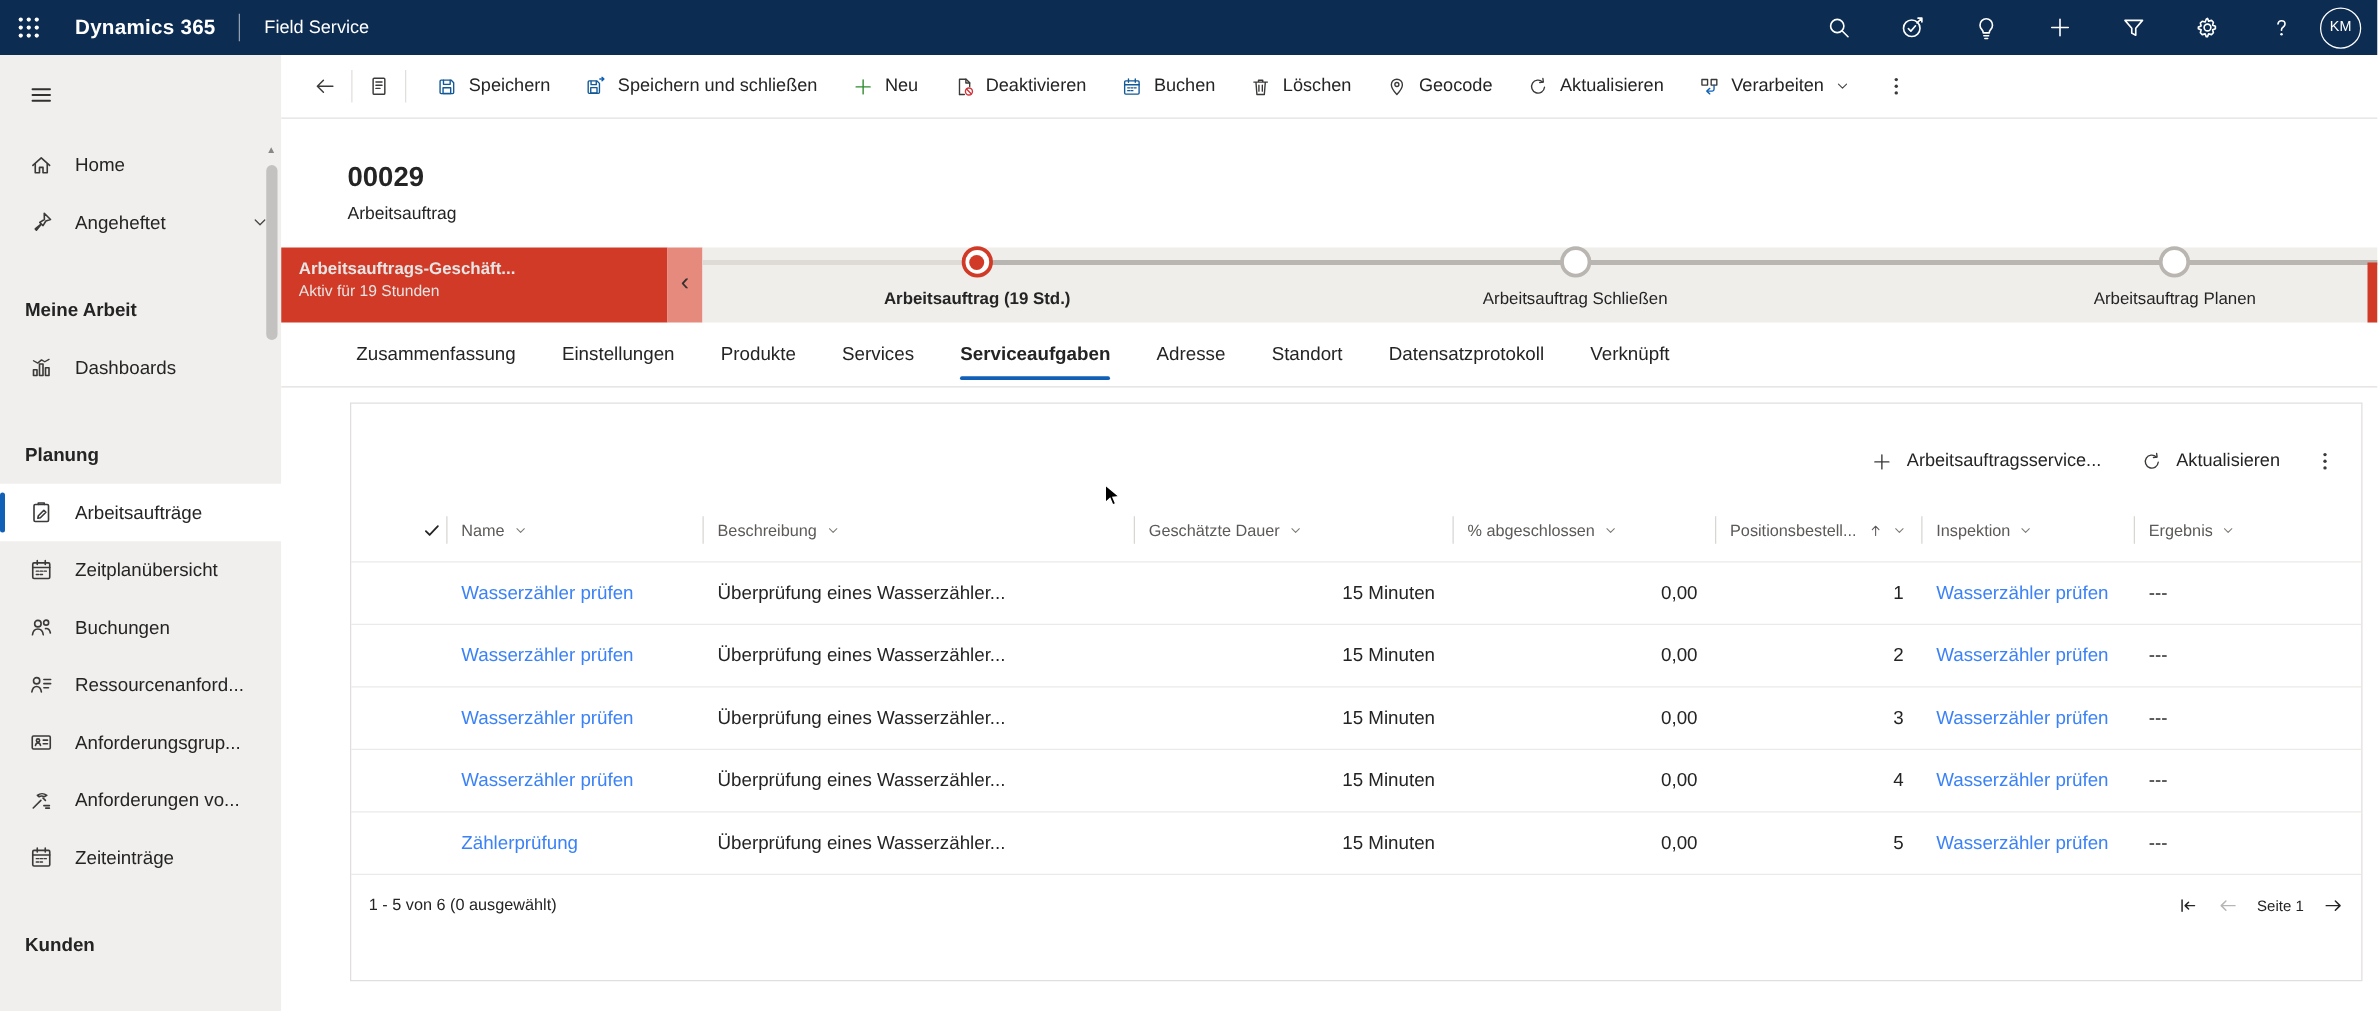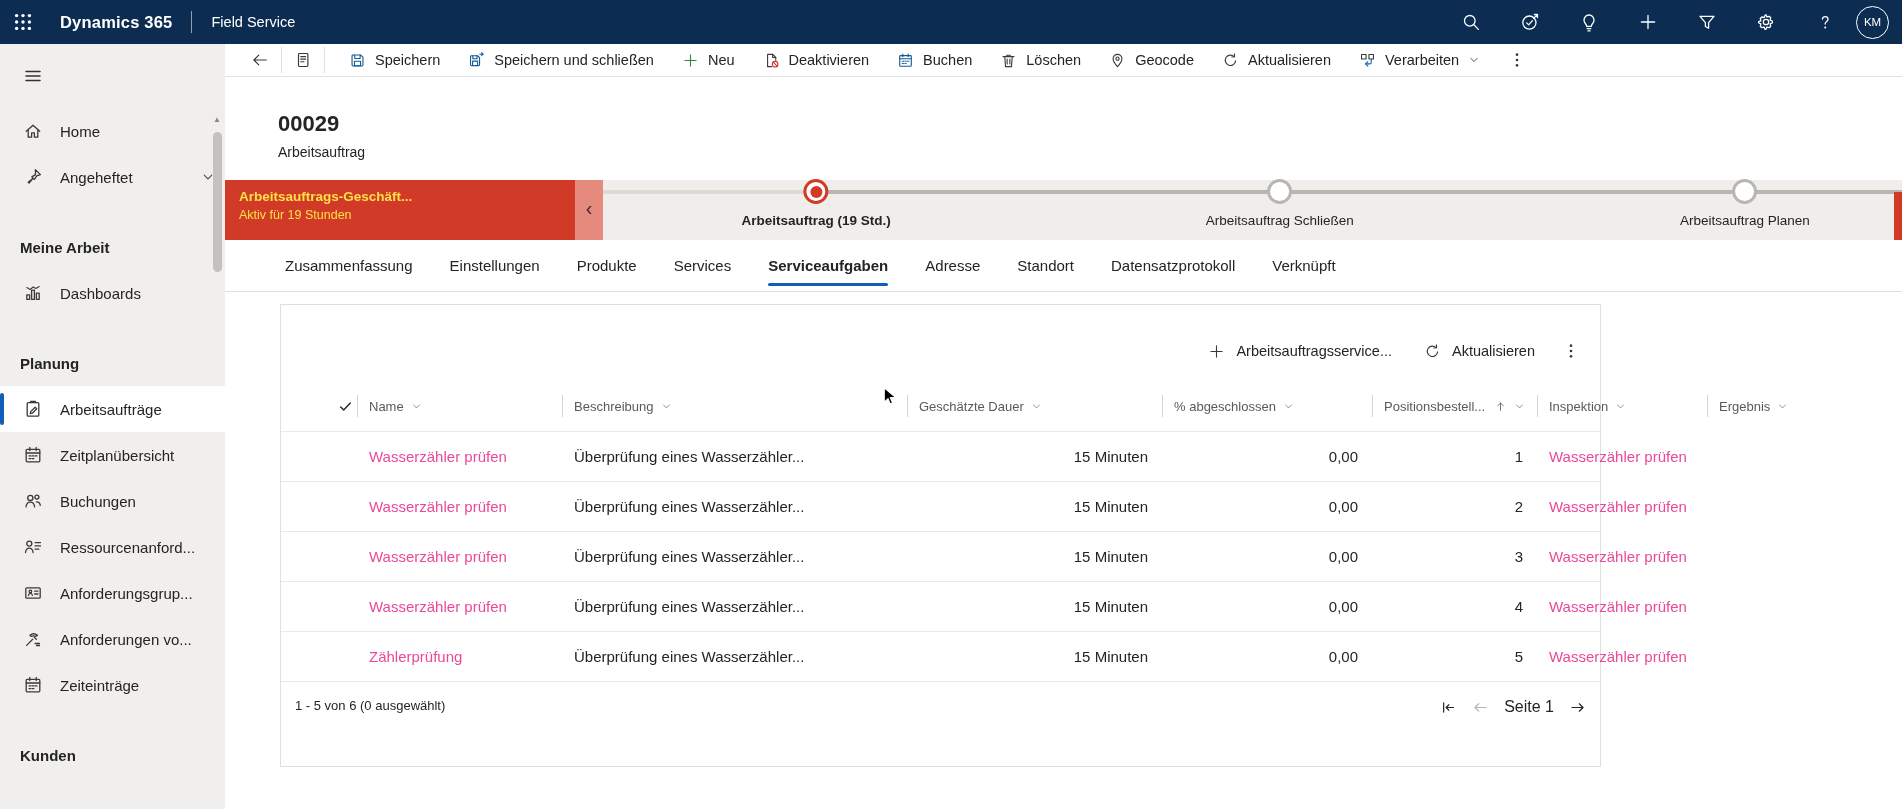--- a/index.html
+++ b/index.html
@@ -32,40 +32,40 @@
   .nav-item.t-header { font-weight:700; margin-top:24px; padding-left:20px; cursor:default; }
   .nav-item.selected { background:#fff; }
   .nav-item.selected::before { content:''; position:absolute; left:0; top:7px; bottom:7px; width:4px; background:#1160b7; border-radius:2px; }
   .sb-up { position:absolute; top:72px; right:4px; font-size:8px; color:#8a8886; line-height:1; cursor:pointer; }
   .sb-up::after { content:'▲'; }
   .sb-thumb { position:absolute; top:88px; right:3px; width:9px; height:140px; background:#c4c2c0; border-radius:5px; cursor:grab; }
 
   
   .content { flex:1; position:relative; background:#fff; min-width:0; }
 
-  .cmdbar { height:33px; border-bottom:1px solid #e3e1df; display:flex; align-items:center; padding-left:20px; }
+  .cmdbar { height:51px; border-bottom:1px solid #e3e1df; display:flex; align-items:center; padding-left:20px; }
   .cmd-icon-btn { width:30px; height:30px; display:flex; align-items:center; justify-content:center; color:#3b3a39; background:none; border:0; }
   .cmd-icon-btn .ib { width:18px; height:18px; }
   .v-div { width:1px; height:26px; background:#e1dfdd; margin:0 6px; }
   .cmd-items { display:flex; align-items:center; margin-left:4px; }
   .cmd-item { display:flex; align-items:center; gap:9px; padding:0 14px; height:36px; background:none; border:0; font-size:14.5px; color:#242424; white-space:nowrap; }
   .ci { width:17px; height:17px; color:#3b3a39; flex:none; }
   .ic-blue .ci { color:#135995; }
   .ic-green .ci { color:#2e8b2e; }
   .chev { display:none; width:12px; height:12px; color:#484644; }
   .has-chevron .chev { display:block; }
   .overflow { margin-left:8px; }
 
   .rec { padding:34px 0 0 53px; }
   .rec-id { font-size:22px; font-weight:600; }
   .rec-type { font-size:14px; margin-top:7px; }
 
   
   .bpf { display:flex; height:60px; margin-top:20px; }
-  .bpf-stagebox { width:350px; background:#d13a26; color:#fde047; padding:9px 14px 0 14px; flex:none; cursor:pointer; }
+  .bpf-stagebox { width:309px; background:#d13a26; color:#e5e5e5; padding:9px 14px 0 14px; flex:none; cursor:pointer; }
   .bsb-t { font-size:13.5px; font-weight:700; white-space:nowrap; overflow:hidden; }
   .bsb-s { font-size:12.5px; margin-top:4px; white-space:nowrap; }
   .bpf-collapse { width:28px; flex:none; background:#e58a7d; border:0; color:#33302e; font-size:20px; line-height:1; padding-bottom:4px; }
   .bpf-collapse::after { content:'‹'; }
   .bpf-strip { flex:1; background:#f0eeeb; position:relative; }
   .line-light { position:absolute; top:10px; left:0; right:0; height:4px; background:#dedbd7; }
   .line-dark { position:absolute; top:10px; left:16.4%; right:0; height:4px; background:#b9b5b1; }
   .stages { position:absolute; inset:0;border-radius:30px; }
   .stage { position:absolute; top:-1px; transform:translateX(-50%); display:flex; flex-direction:column; align-items:center; background:none; border:0; }
   .stages div.stage:nth-of-type(1){ left:16.4%; }
@@ -78,21 +78,21 @@
   .st-active .slabel { font-weight:700; }
   .bpf-flag { position:absolute; right:0; top:12px; bottom:0; width:8px; background:#d13a26; }
 
   
   .tabs { height:52px; border-bottom:1px solid #e1dfdd; display:flex; align-items:stretch; padding-left:60px; gap:37px; }
   .tab { background:none; border:0; font-size:15px; color:#242424; position:relative; padding:0; white-space:nowrap; }
   .tab.active span { font-weight:700; }
   .tab.active::after { content:''; position:absolute; left:0; right:0; bottom:5px; height:3px; background:#1160b7; border-radius:2px; }
 
   
-  .card { margin:12px 0 0 55px; width:1321px; border:1px solid #e1dfdd; background:#fff; }
+  .card { margin:12px 0 0 55px; width:1610px; border:1px solid #e1dfdd; background:#fff; }
   .gtb { height:76px; display:flex; justify-content:flex-end; align-items:flex-end; padding:0 10px 10px 0; gap:2px; }
   .gtb-item { display:flex; align-items:center; gap:11px; height:40px; padding:0 15px; font-size:14.5px; color:#242424; background:none; border:0; white-space:nowrap; }
   .gi { width:17px; height:17px; color:#3b3a39; flex:none; }
   .gtb-more { width:38px; height:40px; color:#3b3a39; background:none; border:0; padding:0 10px; }
 
   .grid-cols { display:grid; grid-template-columns:52px 24px 205px 345px 255px 210px 165px 170px 1fr; align-items:center; }
   .ghead { height:50px; font-size:13px; color:#5c5a58; }
   .hc { position:relative; height:100%; display:flex; align-items:center; padding-left:12px; gap:7px; cursor:pointer; }
   .hc::before { content:''; position:absolute; left:0; top:14px; bottom:14px; width:1px; background:#d8d6d3; }
   .hc.plain { cursor:default; }
@@ -100,27 +100,27 @@
   .hc.c1 { justify-content:center; padding-left:0; }
   .ht { white-space:nowrap; overflow:hidden; text-overflow:ellipsis; }
   .hchev { width:11px; height:11px; color:#7a7875; flex:none; }
   .sort { display:none; width:13px; height:13px; color:#5c5a58; flex:none; margin-left:2px; }
   .sorted .sort { display:block; }
   .selall { width:15px; height:15px; color:#242424; }
 
   .grow { height:50px; border-top:1px solid #eceae8; font-size:15px; cursor:pointer; }
   .rc { padding-left:12px; white-space:nowrap; overflow:hidden; text-overflow:ellipsis; }
   .rc.num { text-align:right; padding-right:14px; padding-left:0; }
-  .rc.link span { color:#ec4899; }
+  .rc.link span { color:#3b82f6; }
 
   .gfoot { border-top:1px solid #eceae8; height:85px; display:flex; justify-content:space-between; align-items:flex-start; padding:16px 14px 0 14px; font-size:13px;gap:22px; }
   .pager { display:flex; align-items:center; gap:15px; }
   .pg { width:17px; height:17px; color:#242424; background:none; border:0; padding:0; }
   .pg.disabled { color:#b8b6b4; }
-  .plabel { font-size:16px; }
+  .plabel { font-size:12px; }
 
   .cursor { position:absolute; left:654px; top:342px; width:21px; height:21px; z-index:50; pointer-events:none; }
 </style>
 </head>
 <body>
 
 <header class="topbar" actable="false">
   <div class="tb-left">
     <button class="waffle">
         <svg viewBox="0 0 20 20" fill="currentColor" stroke="none">

